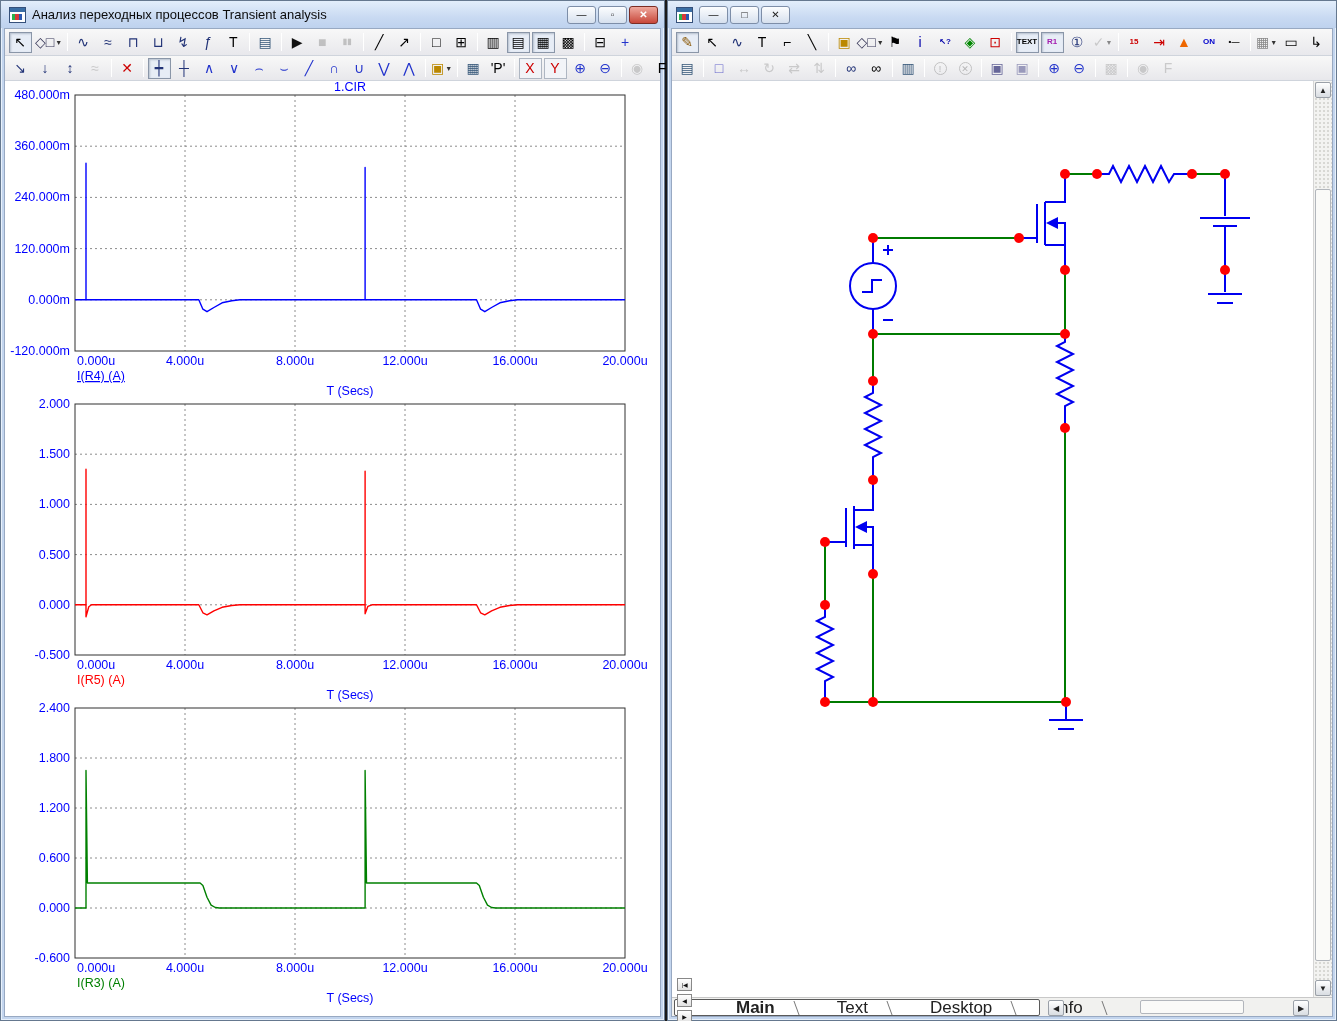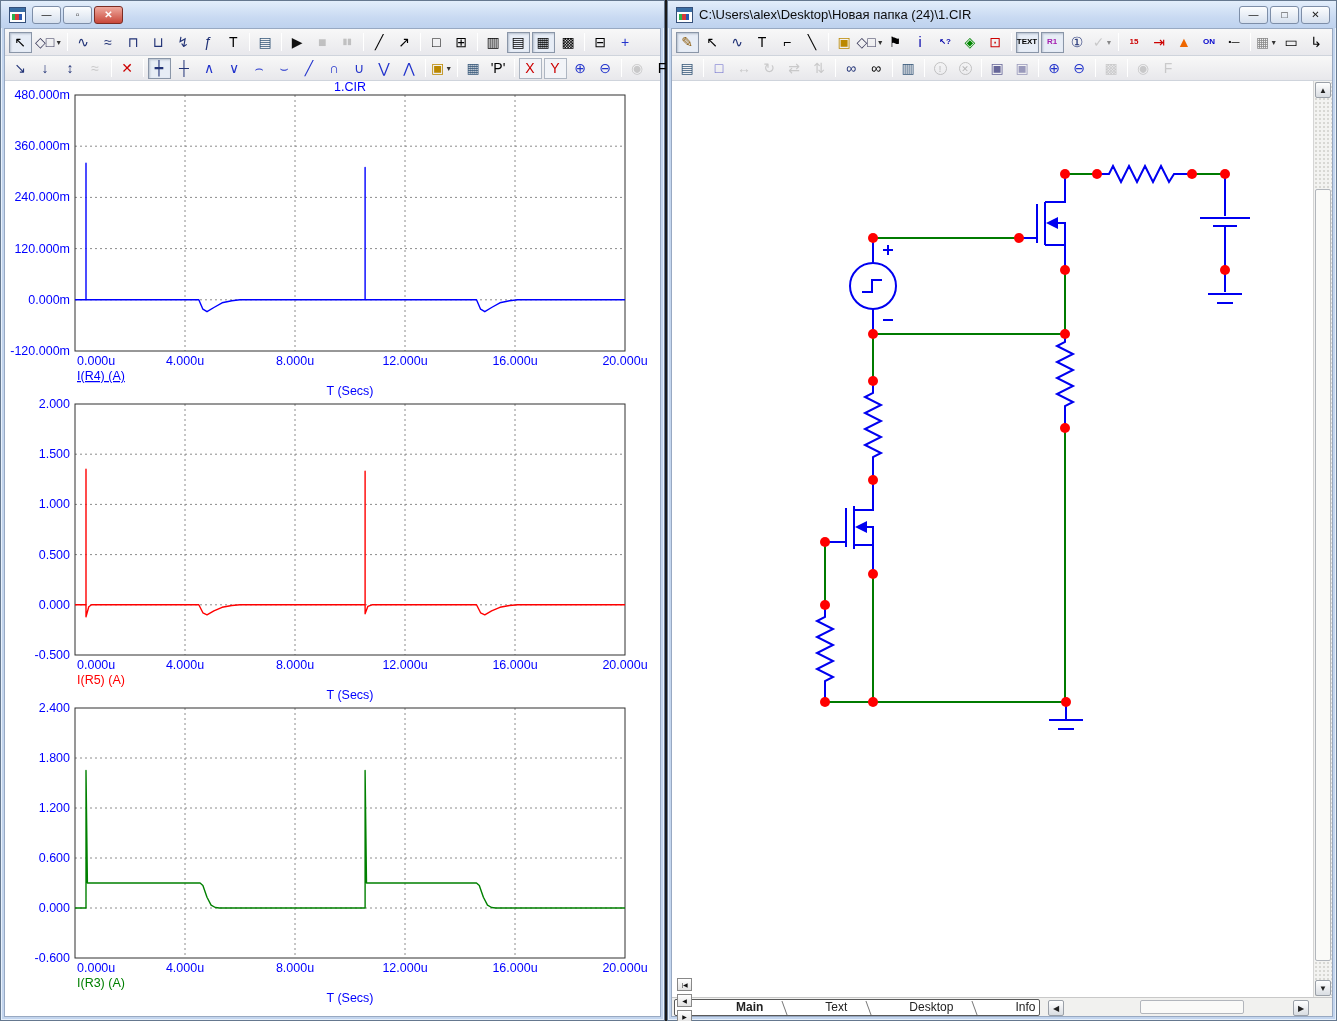--- a/index.html
+++ b/index.html
@@ -51,34 +51,35 @@
            background-image:radial-gradient(#d8d8d4 1px,transparent 1px);background-size:4px 4px;}
   .sbtn{position:absolute;left:1px;width:16px;height:16px;border:1px solid #9aa0a8;border-radius:2px;
         background:linear-gradient(#ffffff,#d9dde2);font-size:8px;color:#222;display:flex;align-items:center;justify-content:center;}
   .vthumb{position:absolute;left:1px;width:16px;border:1px solid #b2b6bc;background:#fafaf8;border-radius:2px;}
   .bottombar{height:19px;flex:0 0 auto;background:#f1f1ef;border-top:1px solid #c8c8c8;position:relative;
              display:flex;align-items:center;}
   .tabbox{display:flex;align-items:center;height:17px;margin-left:2px;border:1px solid #5a5a5a;
           border-radius:2px;background:#fff;padding:0 8px 0 2px;width:366px;}
   .navbtn{width:15px;height:13px;border:1px solid #888;background:linear-gradient(#fff,#e2e2e2);
           font-size:6px;display:inline-flex;align-items:center;justify-content:center;margin-right:1px;color:#111;}
-  .tab{position:relative;padding:0 19px;font-size:12px;color:#222;height:15px;line-height:15px;margin-left:24px;}
+  .tab{position:relative;padding:0 19px;font-size:17px;color:#222;height:15px;line-height:15px;margin-left:24px;}
   .tab::after{content:"";position:absolute;right:-3px;top:1px;bottom:0;width:1px;background:#777;transform:skewX(20deg);}
   .tab.active{font-weight:bold;}
   .hthumb{position:absolute;top:2px;height:14px;border:1px solid #b2b6bc;background:#fafaf8;border-radius:2px;}
   .hbtn{top:2px;}
 </style>
 </head>
 <body>
 
 <div id="screen" data-name="desktop">
 
   <div class="win" id="win-left" data-name="transient-analysis-window">
     <div class="titlebar" data-name="titlebar">
       <span class="app-icon" data-name="scope-app-icon"></span>
+      <span class="title-text" data-name="window-title">Анализ переходных процессов Transient analysis</span>
       <span class="capbtns" data-name="window-controls">
         <span class="capbtn" data-name="minimize-button">
             <span class="g">—</span>
           </span>
           <span class="capbtn" data-name="restore-button">
             <span class="g">▫</span>
           </span>
           <span class="capbtn" data-name="close-button">
             <span class="g">✕</span>
           </span>
@@ -370,21 +371,20 @@
             <text x="72" y="906" font-size="12.5" fill="#008000" text-decoration="none">I(R3) (A)</text>
             <text x="345" y="921" text-anchor="middle" font-size="12.5" fill="#0000ff">T (Secs)</text>
           </svg>
       </div>
     </div>
   </div>
 
   <div class="win" id="win-right" data-name="schematic-editor-window">
     <div class="titlebar" data-name="titlebar">
       <span class="app-icon" data-name="schematic-app-icon"></span>
-      <span class="title-text" data-name="window-title">C:\Users\alex\Desktop\Новая папка (24)\1.CIR</span>
       <span class="capbtns" data-name="window-controls">
         <span class="capbtn" data-name="minimize-button">
             <span class="g">—</span>
           </span>
           <span class="capbtn" data-name="maximize-button">
             <span class="g">□</span>
           </span>
           <span class="capbtn" data-name="close-button">
             <span class="g">✕</span>
           </span>

